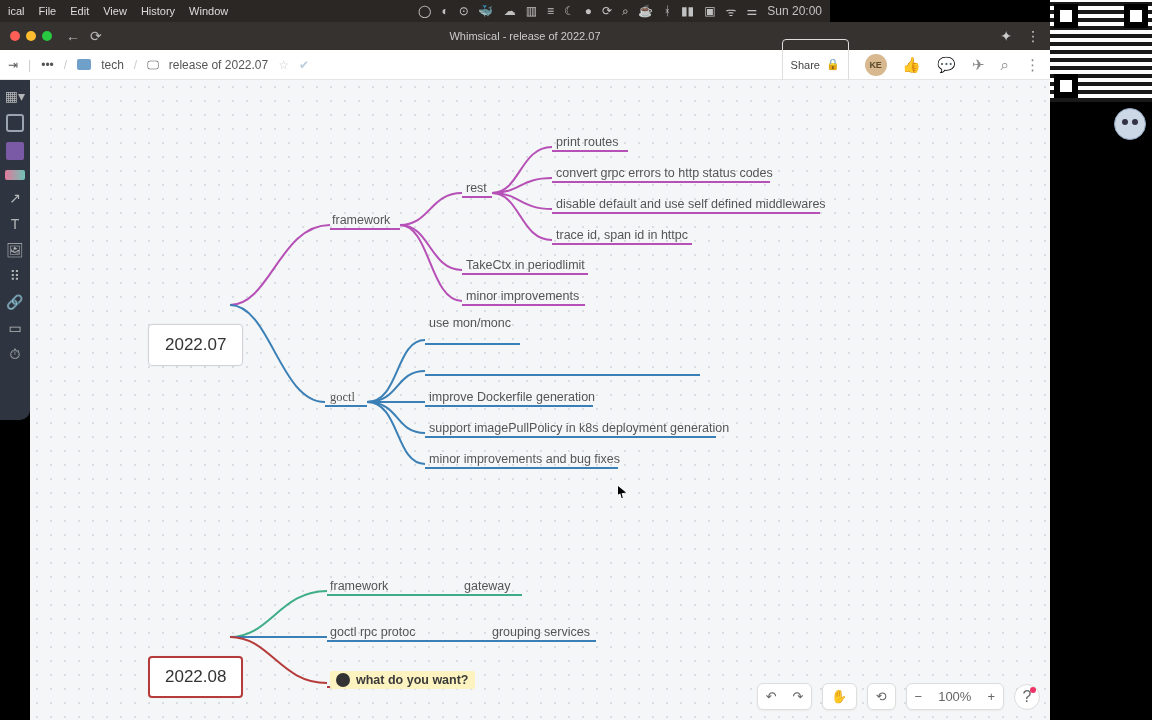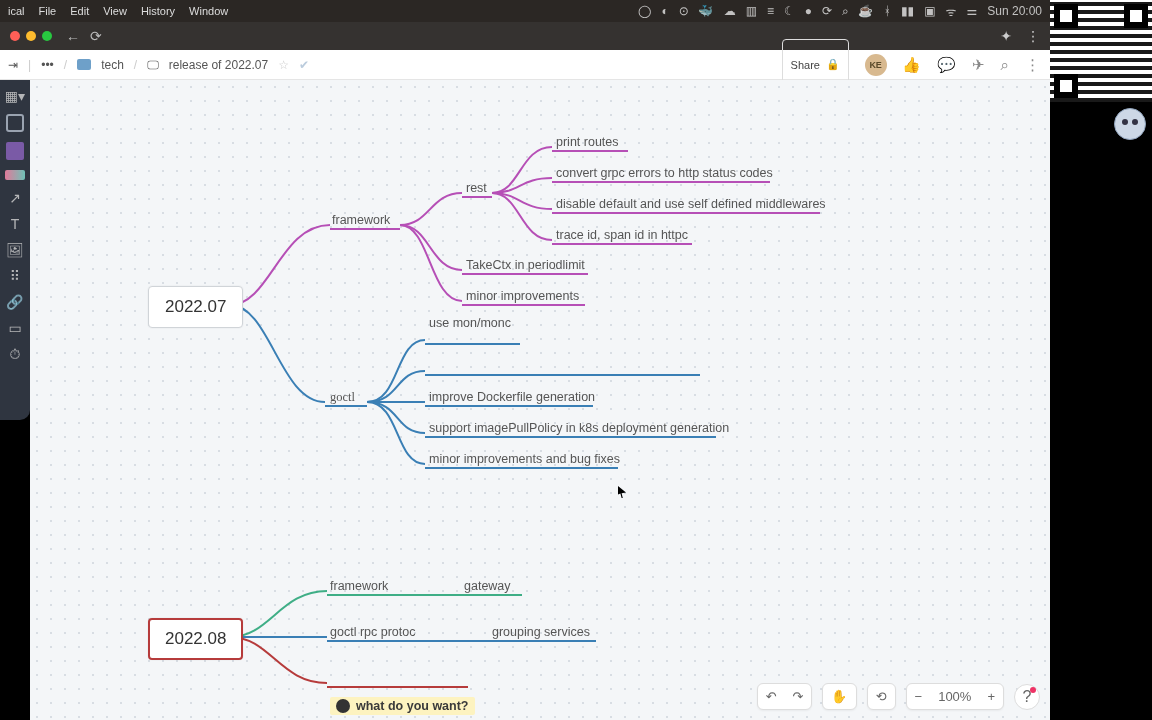--- a/index.html
+++ b/index.html
@@ -1,20 +1,20 @@
 <!DOCTYPE html>
 <html><head>
 <meta charset="utf-8">
 <style>
   * { box-sizing: border-box; margin: 0; padding: 0; }
   html, body { width: 1152px; height: 720px; overflow: hidden; font-family: -apple-system, BlinkMacSystemFont, "Helvetica Neue", Arial, sans-serif; }
   body { background: #000; position: relative; }
 
   
-  .menubar { position: absolute; top: 0; left: 0; width: 1050px; height: 22px; background: #2b2724; color: #ddd; display: flex; align-items: center; font-size: 11px; }
+  .menubar { position: absolute; top: 0; left: 0; width: 830px; height: 22px; background: #2b2724; color: #ddd; display: flex; align-items: center; font-size: 11px; }
   .menubar .left { display: flex; gap: 14px; padding-left: 8px; }
   .menubar .right { margin-left: auto; display: flex; gap: 10px; padding-right: 8px; align-items: center; }
   .menubar .right span { font-size: 12px; opacity: .85; }
 
   
   .chrome { position: absolute; top: 22px; left: 0; width: 1050px; height: 28px; background: #353230; display: flex; align-items: center; }
   .traffic { display: flex; gap: 6px; padding-left: 10px; }
   .traffic span { width: 10px; height: 10px; border-radius: 50%; display: inline-block; }
   .tl-r{background:#ff5f57}.tl-y{background:#febc2e}.tl-g{background:#28c840}
   .chrome .nav { display:flex; gap:10px; margin-left:14px; color:#bbb; font-size:14px;}
@@ -39,21 +39,21 @@
   .ltool .ic{opacity:.85;}
 
   
   .canvas { position:absolute; top:80px; left:30px; width:1020px; height:640px;
     background: #f4f6f8;
     background-image: radial-gradient(#d8dde3 1px, transparent 1px);
     background-size: 14px 14px;
     overflow:hidden;
   }
 
-  .root-box { position:absolute; background:#fff; border:1px solid #d0d4d8; border-radius:4px; padding:10px 16px; font-size:17px; color:#333; font-weight:500; box-shadow:0 0 0 1px rgba(0,0,0,.02);}
+  .root-box { position:absolute; background:#fff; border:1px solid #d0d4d8; border-radius:4px; padding:10px 16px; font-size:17px; color:#333; font-weight:500; box-shadow:0 0 0 1px rgba(0,0,0,.02);margin-top:38px;}
   .root-box.outlined { border:2px solid #b63b3b; padding:9px 15px;}
 
   .nlabel { position:absolute; font-size:12.5px; color:#555; white-space:nowrap; }
   .nlabel.wyw { background:#fdf3c0; padding:2px 6px; font-weight:700; color:#3a3a3a; border-radius:2px; display:flex; align-items:center; gap:6px;}
   .emoji-face{display:inline-block;width:14px;height:14px;background:#333;border-radius:50%;position:relative;}
 
   svg.edges { position:absolute; top:0; left:0; width:1020px; height:640px; pointer-events:none;}
 
   
   .bctrl { position:absolute; right:10px; bottom:10px; display:flex; gap:10px; align-items:center;}
@@ -115,20 +115,21 @@
 <div class="chrome">
   <div class="traffic">
     <span class="tl-r"></span>
     <span class="tl-y"></span>
     <span class="tl-g"></span>
   </div>
   <div class="nav">
     <span>←</span>
     <span>⟳</span>
   </div>
+  <div class="title">Whimsical - release of 2022.07</div>
   <div class="ext">
     <span>✦</span>
     <span>⋮</span>
   </div>
 </div>
 
 <div class="wtop">
   <div class="crumbs">
     <span>⇥</span>
     <span class="sep">|</span>
@@ -240,21 +241,21 @@
   <div class="nlabel" style="left:399px;top:236px;">use mon/monc</div>
   <div class="nlabel" style="left:399px;top:310px;">improve Dockerfile generation</div>
   <div class="nlabel" style="left:399px;top:341px;">support imagePullPolicy in k8s deployment generation</div>
   <div class="nlabel" style="left:399px;top:372px;">minor improvements and bug fixes</div>
 
   <div class="root-box outlined" style="left:118px;top:538px;"><span>2022.08</span></div>
   <div class="nlabel" style="left:300px;top:499px;">framework</div>
   <div class="nlabel" style="left:434px;top:499px;">gateway</div>
   <div class="nlabel" style="left:300px;top:545px;">goctl rpc protoc</div>
   <div class="nlabel" style="left:462px;top:545px;">grouping services</div>
-  <div class="nlabel wyw" style="left:300px;top:617px;justify-content:center;">
+  <div class="nlabel wyw" style="left:300px;top:591px;justify-content:center;">
     <span class="emoji-face"></span>
     <span>what do you want?</span>
   </div>
 
   <div class="cursor" style="left:588px;top:406px;"></div>
 
   <div class="bctrl">
     <div class="bgrp">
       <span>↶</span>
       <span>↷</span>

